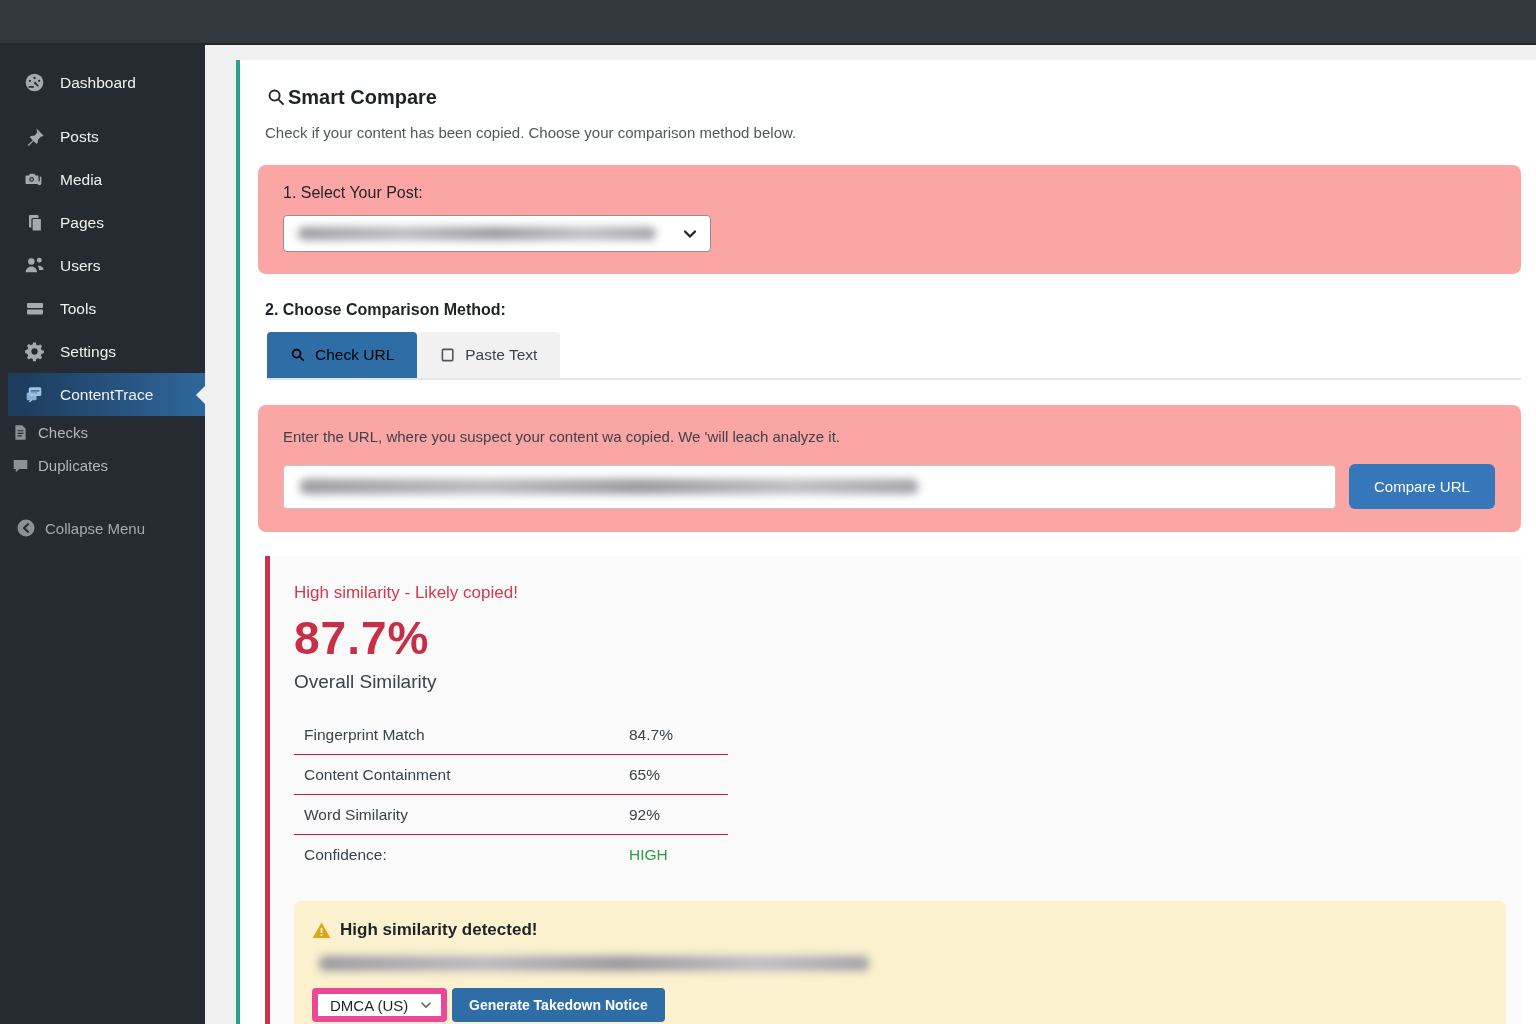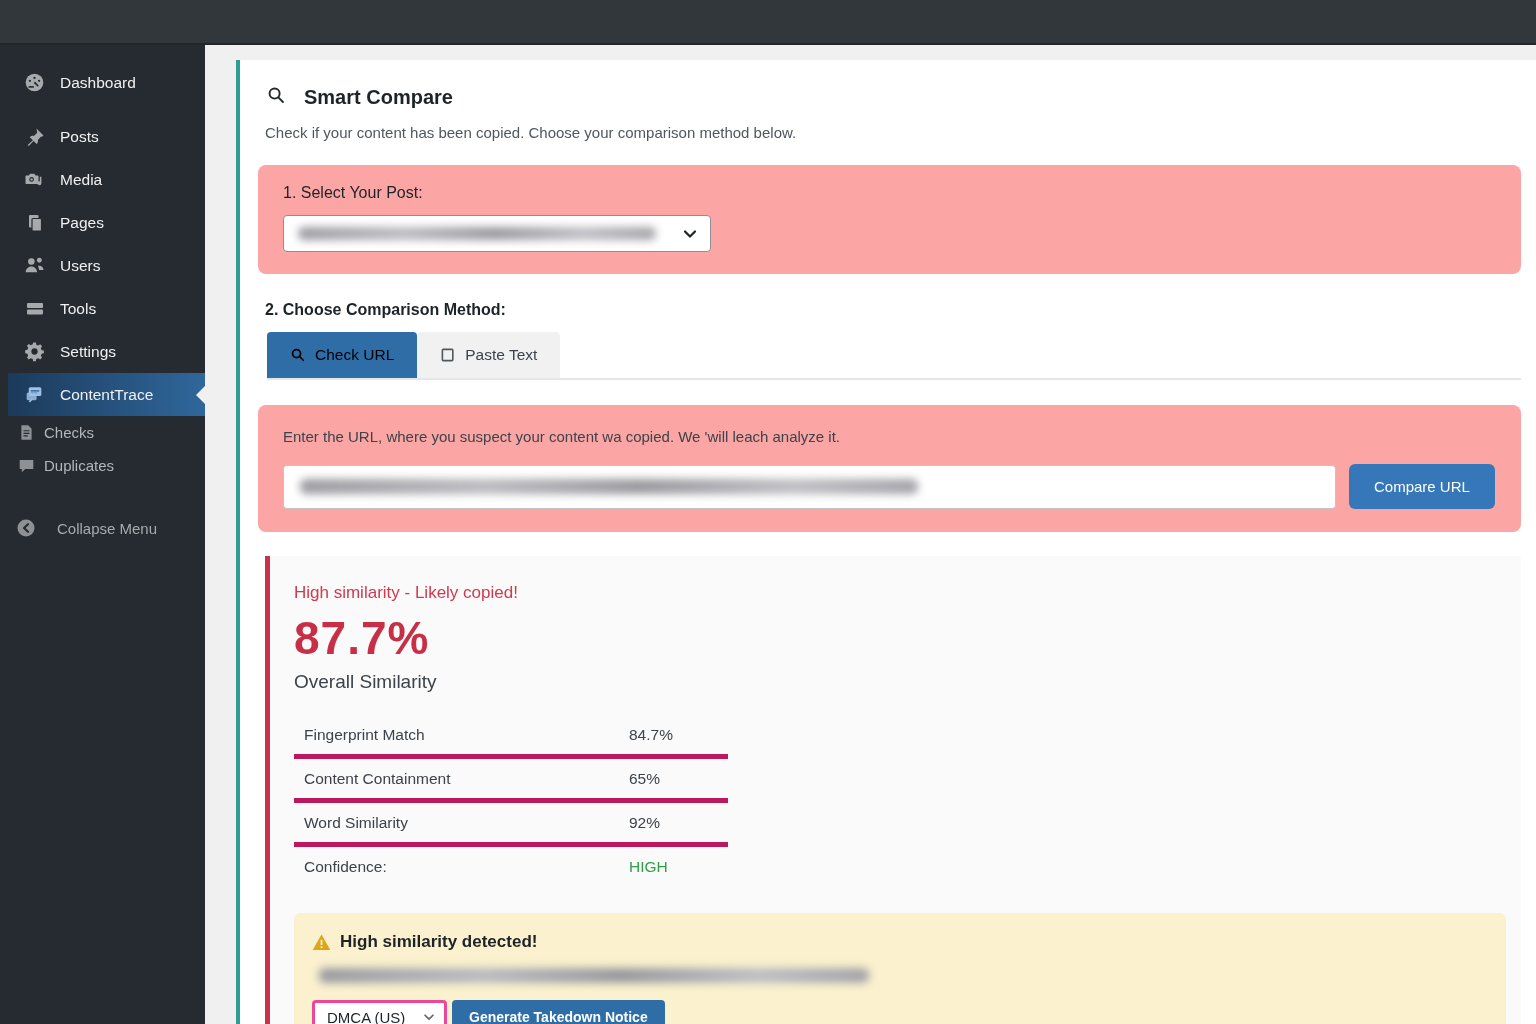--- a/index.html
+++ b/index.html
@@ -34,36 +34,36 @@
     font-weight:500;
   }
   .menu-item.active .ico { color:#9ec2e6; }
   .menu-item.active::after {
     content:""; position:absolute; right:0; top:50%; transform:translateY(-50%);
     border-top:9px solid transparent; border-bottom:9px solid transparent;
     border-right:9px solid #f0f0f1;
   }
   .sub-item {
     display:flex; align-items:center; gap:9px;
-    padding:8px 8px 8px 18px; font-size:15px; color:#b2b7bc; cursor:pointer;
+    padding:8px 8px 8px 12px; font-size:15px; color:#b2b7bc; cursor:pointer;
   }
   .sub-item .ico { width:17px; height:17px; color:#8d9196; flex:0 0 17px; }
   .collapse-item {
-    display:flex; align-items:center; gap:21px;
+    display:flex; align-items:center; gap:9px;
     padding:10px 8px 10px 16px; margin-top:26px;
     font-size:15px; color:#a7aaad; cursor:pointer;
   }
   .collapse-item .ico { width:20px; height:20px; }
   
   .card {
     position:absolute; left:236px; top:60px; width:1300px; height:980px;
     background:#ffffff; border-left:4px solid #2f9e92;
     padding:26px 15px 0 18px;
   }
-  .page-title-row { display:flex; align-items:flex-start; gap:18px; margin-left:9px; }
+  .page-title-row { display:flex; align-items:center; gap:2px; margin-left:9px; }
   .page-title-row .ico { width:19px; height:19px; color:#23282d; }
   .page-title { font-size:20px; font-weight:700; color:#1d2327; }
   .page-subtitle { margin:15px 0 0 7px; font-size:15px; color:#50575e; }
   .gray-section {
     background:#fca5a5; border-radius:8px; margin-top:24px; padding:19px 25px 22px 25px;
   }
   .step-label { font-size:16px; color:#1d2327; }
   .step-label.bold { font-weight:700; margin:27px 0 0 7px; }
   .select-box {
     margin-top:13px; width:428px; height:37px; background:#fff;
@@ -97,36 +97,36 @@
   }
   
   .results {
     margin:24px 0 0 7px; background:#fafafa; border-left:5px solid #c9324a;
     padding:27px 15px 20px 24px; height:500px;
   }
   .result-alert { font-size:17px; color:#d03a4e; }
   .result-score { font-size:46px; font-weight:800; color:#c62f45; margin-top:8px; letter-spacing:1px; }
   .result-score-label { font-size:19px; color:#3c434a; margin-top:6px; }
   .metrics { width:434px; margin-top:22px; }
-  .metric-row { display:flex; align-items:center; padding:11px 0 10px 10px; border-bottom:5px solid #be185d; }
+  .metric-row { display:flex; align-items:center; padding:11px 0 10px 10px; border-bottom:1px solid #be185d; }
   .metric-row.last { border-bottom:none; }
   .metric-label { width:325px; font-size:15.5px; color:#3c434a; }
   .metric-value { font-size:15.5px; color:#3c434a; }
   .metric-value.high { color:#2f9e44; }
   
   .warn-box {
     margin-top:27px; background:#fbf1ce; border-radius:6px; padding:19px 20px 19px 18px;
     width:1212px;
   }
   .warn-title-row { display:flex; align-items:flex-end; gap:9px; }
   .warn-title { font-size:17px; font-weight:700; color:#1d2327; }
   .warn-box .redacted { margin:16px 0 0 7px; width:550px; height:15px; }
   .warn-controls { display:flex; align-items:center; gap:5px; margin-top:17px; }
   .warn-select {
-    width:135px; height:34px; background:#fff; border:3px solid #ec4899; border-radius:4px;
+    width:135px; height:34px; background:#fff; border:6px solid #ec4899; border-radius:4px;
     display:flex; align-items:center; padding:0 8px 0 12px; font-size:15px; color:#1d2327; cursor:pointer;
   }
   .warn-select .chev { margin-left:auto; width:14px; height:14px; }
   .btn-takedown {
     background:#2e6da6; color:#fff; border:none; border-radius:4px;
     height:34px; padding:0 17px; font-size:14px; font-weight:600; font-family:inherit; cursor:pointer;
   }
   svg { display:block; }
 </style>
 </head>

